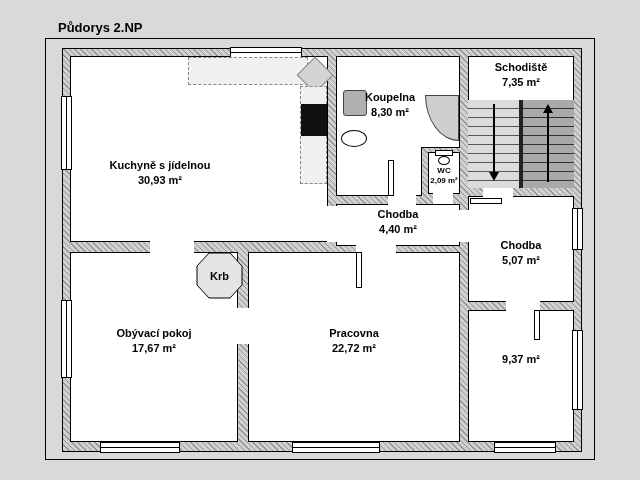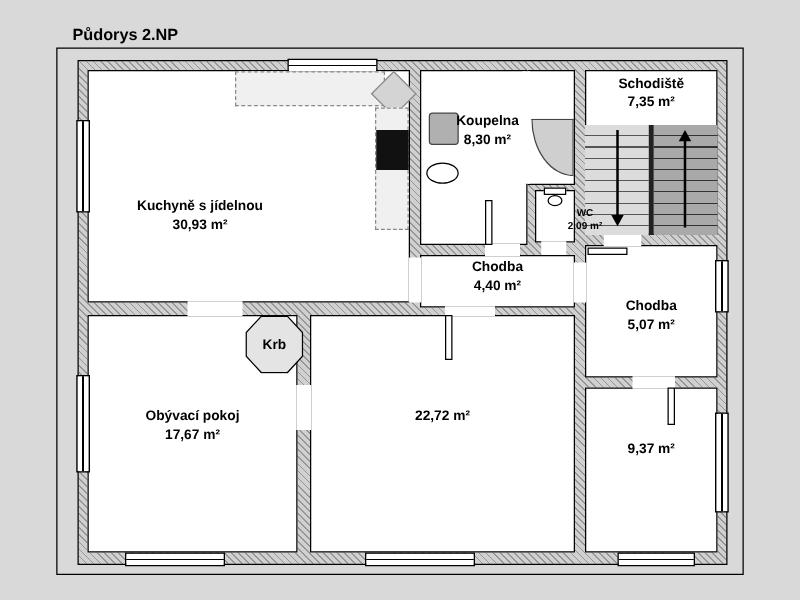--- a/index.html
+++ b/index.html
@@ -17,21 +17,21 @@
     border: 1px solid #000;
     background: repeating-linear-gradient(45deg, #969696 0, #969696 1px, #d0d0d0 1px, #d0d0d0 4px);
   }
   .room { background: #fff; border: 1px solid #000; }
   .patch { background: #fff; }
   .gap { background: #fff; }
   .win-v { background: linear-gradient(to right, #fff 0, #fff 4px, #000 4px, #000 5px, #fff 5px); border: 1px solid #000; }
   .win-h { background: linear-gradient(to bottom, #fff 0, #fff 4px, #000 4px, #000 5px, #fff 5px); border: 1px solid #000; }
   .leaf { background: #fff; border: 1px solid #000; }
   .label { text-align: center; font-weight: bold; font-size: 11px; line-height: 15px; z-index: 6; }
-  .label-sm { font-size: 8px; line-height: 10px; margin-left: 24px; }
+  .label-sm { font-size: 8px; line-height: 10px; }
   .counter { background: #f0f0f0; border: 1px dashed #888; }
   .cooktop { background: #111; }
   .washer { background: #b0b0b0; border: 1px solid #444; border-radius: 3px; }
   .basin { background: #fff; border: 1px solid #000; border-radius: 50%; }
   .shower { background: #cfcfcf; border: 1px solid #444; border-radius: 0 0 0 100%; }
   .toilet-tank { background: #fff; border: 1px solid #000; }
   .toilet-bowl { background: #fff; border: 1px solid #000; border-radius: 50%; }
   .flight-left { background: repeating-linear-gradient(to bottom, #dcdcdc 0, #dcdcdc 8px, #555 8px, #555 9px); }
   .flight-right { background: repeating-linear-gradient(to bottom, #a9a9a9 0, #a9a9a9 8px, #333 8px, #333 9px); }
   .divider { background: #222; }
@@ -135,19 +135,20 @@
   </div>
   <div class="abs label" style="left:468px; top:238px; width:106px;">
     <div>Chodba</div>
     <div class="area">5,07 m²</div>
   </div>
   <div class="abs label" style="left:70px; top:326px; width:168px;">
     <div>Obývací pokoj</div>
     <div class="area">17,67 m²</div>
   </div>
   <div class="abs label" style="left:248px; top:326px; width:212px;">
+    <div>Pracovna</div>
     <div class="area">22,72 m²</div>
   </div>
   <div class="abs label" style="left:468px; top:352px; width:106px;">
     <div class="area">9,37 m²</div>
   </div>
 
 </div>
 
 </body></html>

